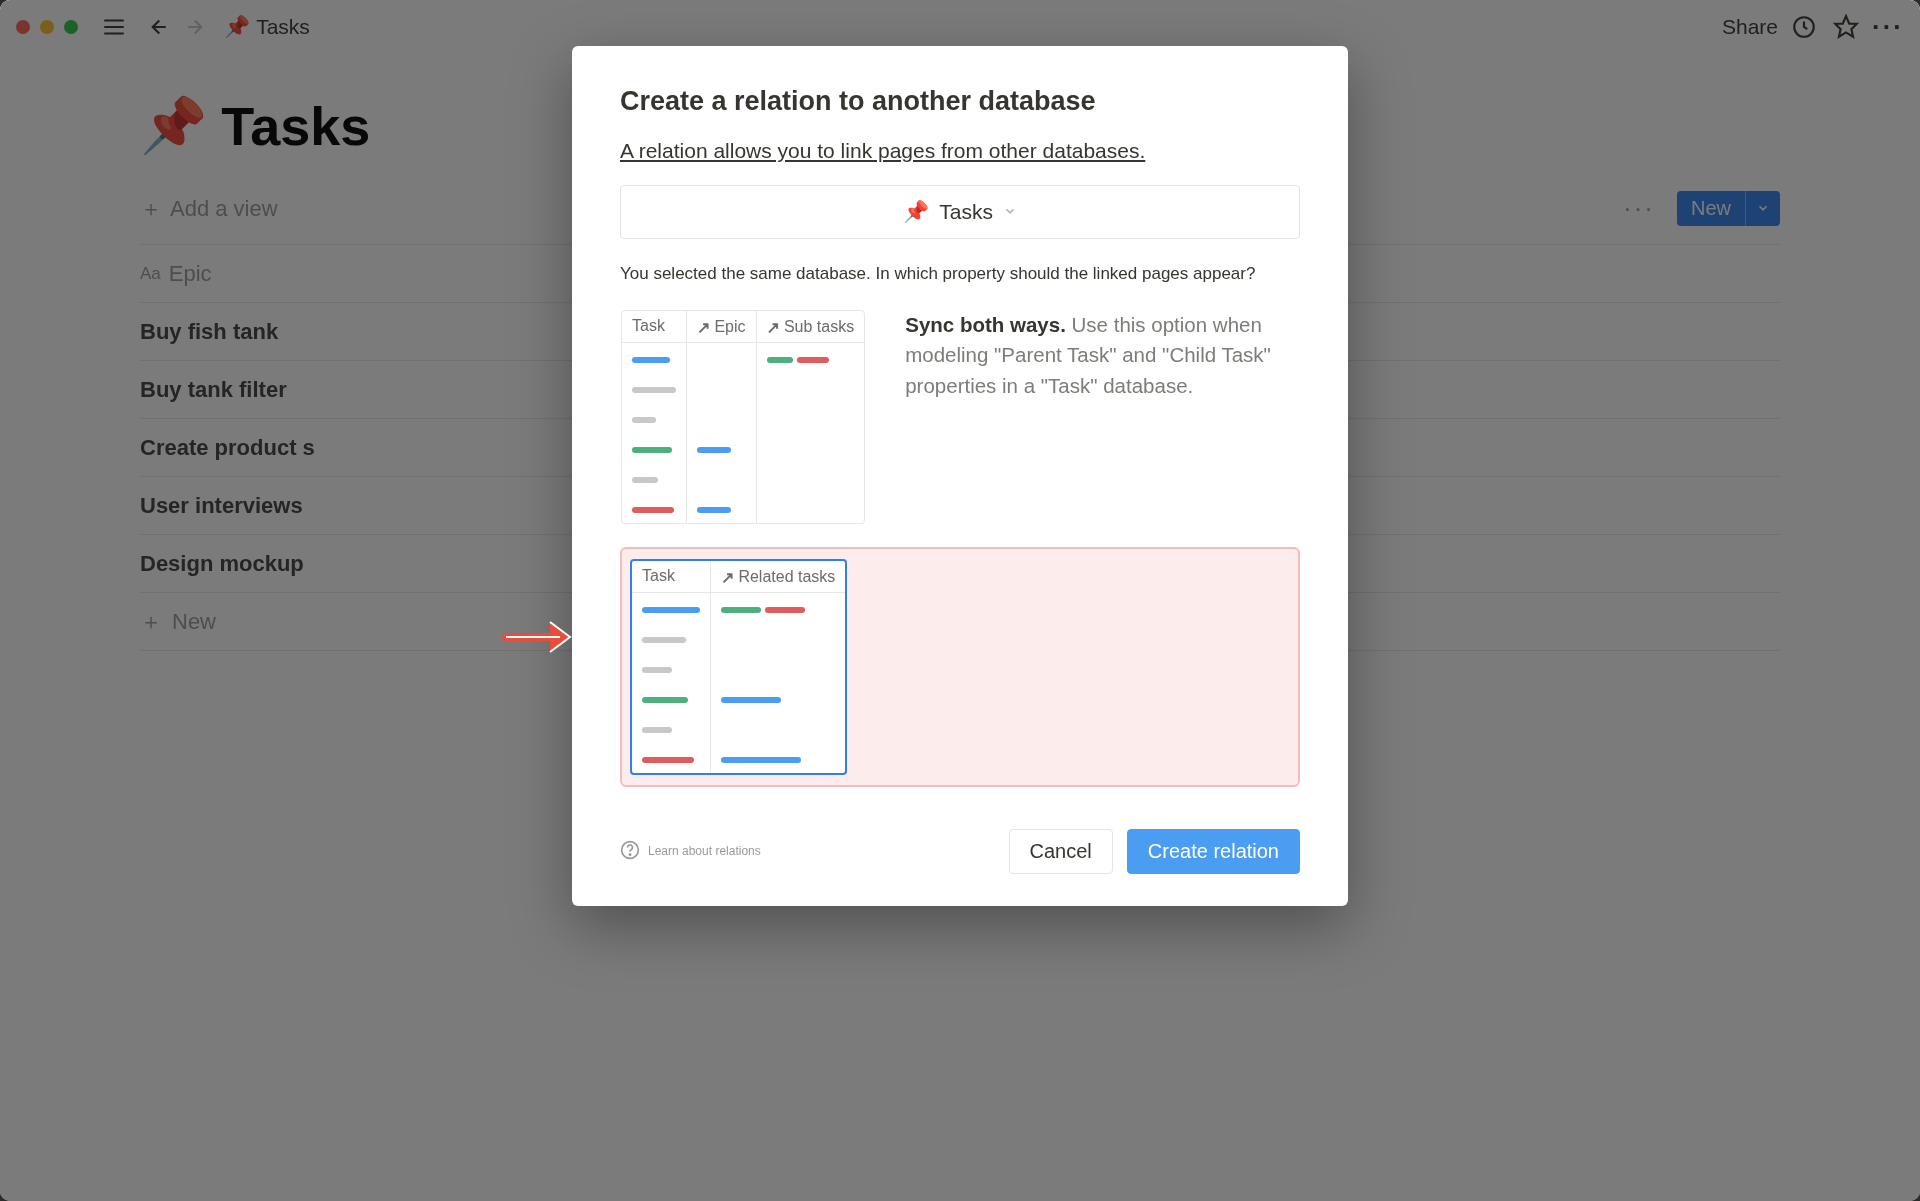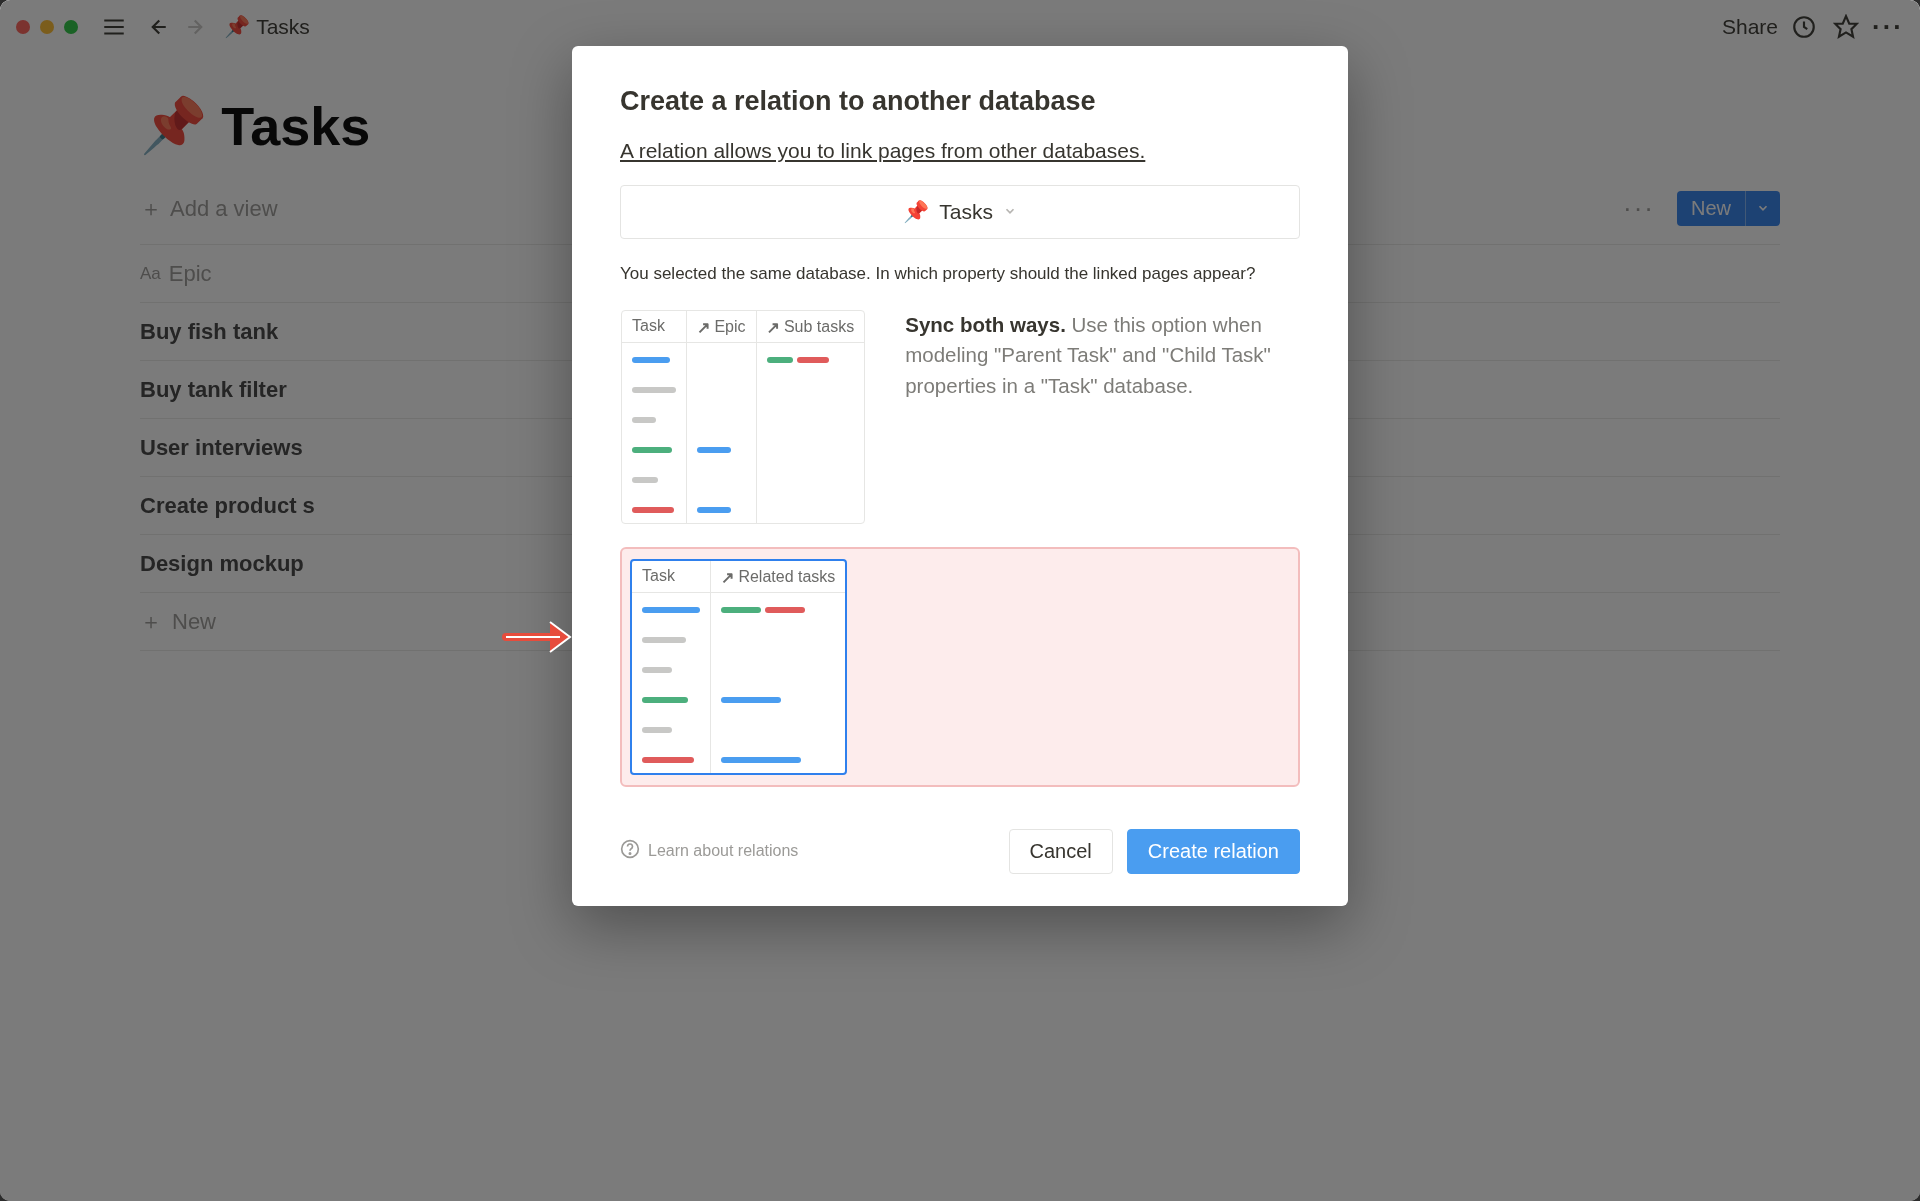--- a/index.html
+++ b/index.html
@@ -128,21 +128,21 @@
   .option-text .lead { font-weight:700; }
   .option-text .body { color:#7d7c78; }
 
   .arrow-callout {
     position:absolute; left:-70px; top:568px;
   }
 
   .modal-footer {
     display:flex; align-items:center; margin-top:20px;
   }
-  .learn { color:#9b9a97; font-size:16px; display:flex; align-items:center; gap:8px; cursor:pointer;}
+  .learn { color:#9b9a97; font-size:12px; display:flex; align-items:center; gap:8px; cursor:pointer;}
   .modal-footer .spacer { flex:1; }
   .btn {
     font-size:20px; padding:10px 20px; border-radius:4px; cursor:pointer;
     border:1px solid #e4e4e2; background:#fff; color:#37352f;
   }
   .btn.primary { background:#4a9df0; color:#fff; border-color:#4a9df0; margin-left:14px; }
 
   .arrow-ne { display:inline-block; transform:translateY(1px); margin-right:4px; font-weight:700;}
 </style>
 </head>
@@ -218,22 +218,22 @@
       </div>
     </div>
 
     <div class="table">
       <div class="th">
         <span style="font-size:17px;">Aa</span>
         <span>Epic</span>
       </div>
       <div class="row">Buy fish tank</div>
       <div class="row">Buy tank filter</div>
+      <div class="row">Create product s</div>
       <div class="row">User interviews</div>
-      <div class="row">Create product s</div>
       <div class="row">Design mockup</div>
       <div class="row new-row">
         <span>＋</span>
         <span>New</span>
       </div>
     </div>
   </div>
 
   <div class="scrim"></div>
 

